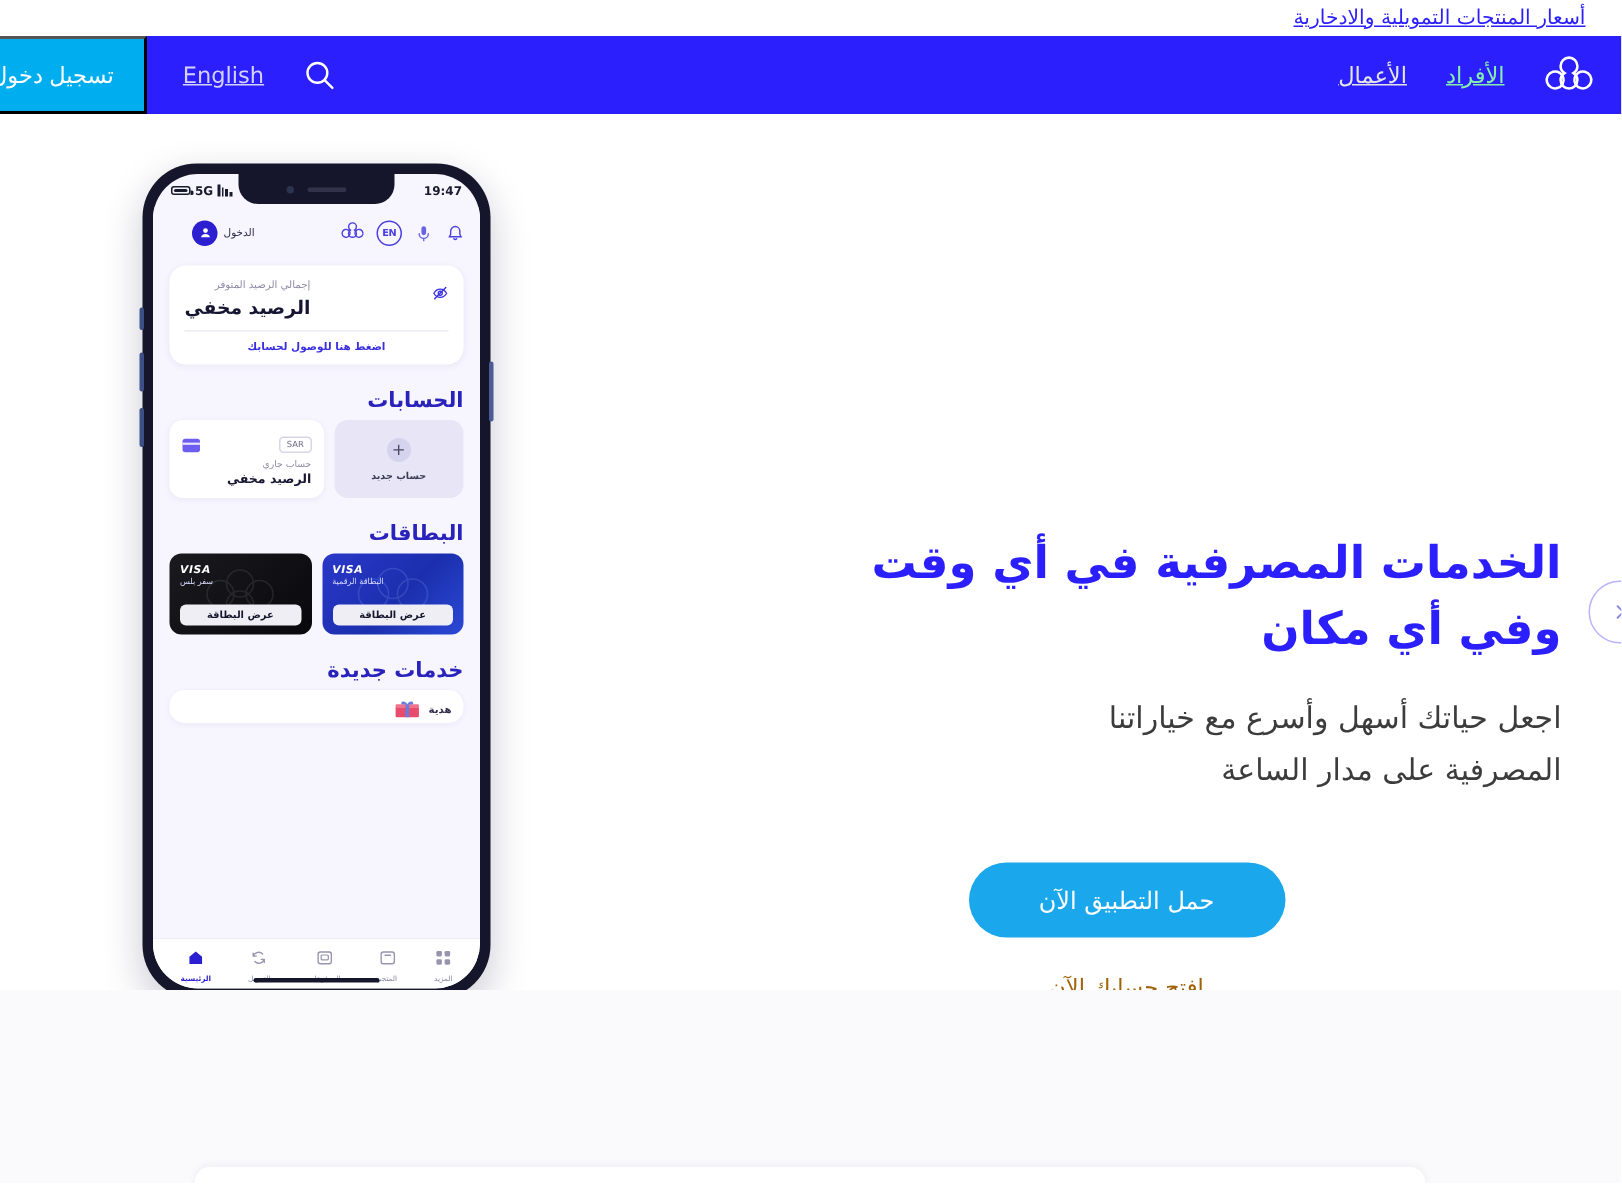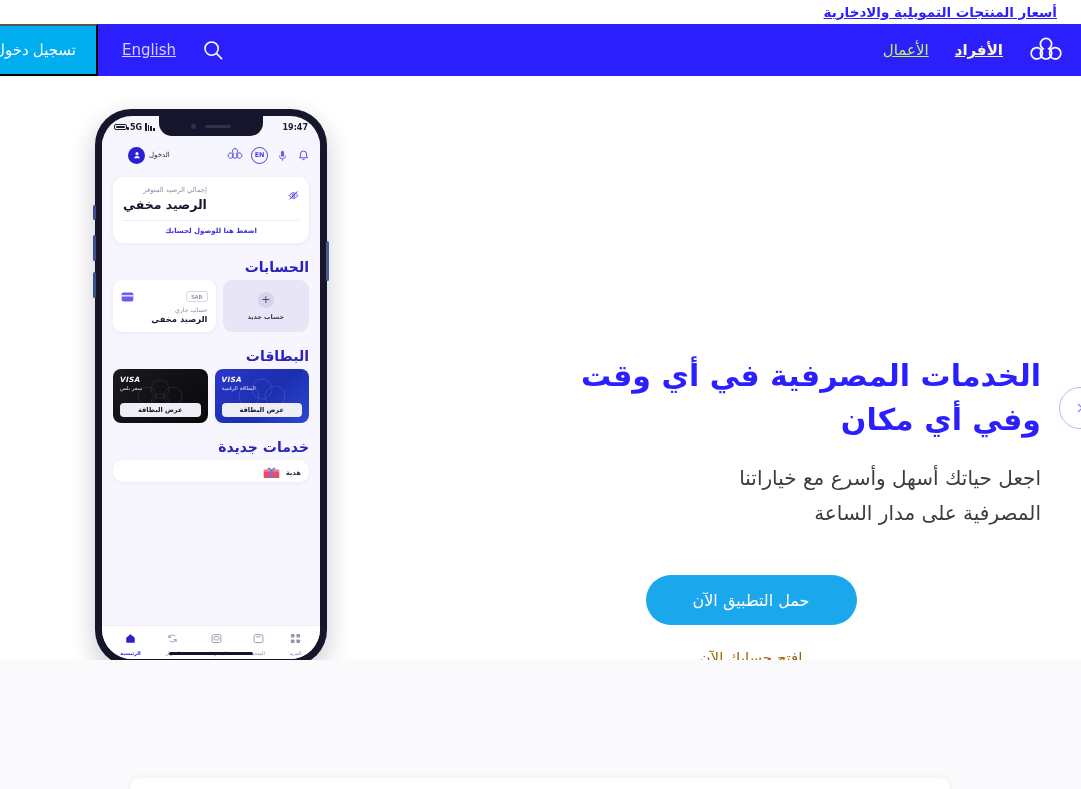--- a/index.html
+++ b/index.html
@@ -11,32 +11,32 @@
   }
   .page { position: relative; width: 1081px; height: 789px; background:#fff; overflow:hidden; }
 
   
   .topstrip {
     position:absolute; top:0; left:0; width:1081px; height:24px;
     background:#ffffff; display:flex; align-items:center; justify-content:flex-start;
     padding-inline-start:24px;
   }
   .topstrip-link {
-    font-size:13.5px; color:#2B1FFD; white-space:nowrap; letter-spacing:0;font-weight:bold;
+    font-size:13.5px; color:#2B1FFD; white-space:nowrap; letter-spacing:0;
   }
 
   
   .nav {
     position:absolute; top:24px; left:0; width:1081px; height:52px;
     background:#2B1FFD; display:flex; align-items:center;
   }
   .nav-right { display:flex; align-items:center; gap:26px; padding-inline-start:18px; }
   .logo-mark { width:34px; height:30px; display:block; }
-  .nav-link { font-size:15px; color:#bef264; white-space:nowrap; }
-  .nav-link.active { color:#fef9c3; font-weight:bold; }
+  .nav-link { font-size:15px; color:#e5e5e5; white-space:nowrap; }
+  .nav-link.active { color:#86efac; font-weight:normal; }
   .nav-spacer { flex:1 1 auto; }
   .nav-left { display:flex; align-items:center; gap:24px; }
   .search-btn { width:26px; height:26px; display:flex; align-items:center; justify-content:center; }
   .lang-link { font-size:15px; color:#d5d3fd; }
   .login-btn {
     height:52px; background:#00ADEE; color:#ffffff; font-size:15px;
     display:flex; align-items:center; justify-content:center;
     padding:0 20px; white-space:nowrap;
     
     margin-inline-end:-28px;

